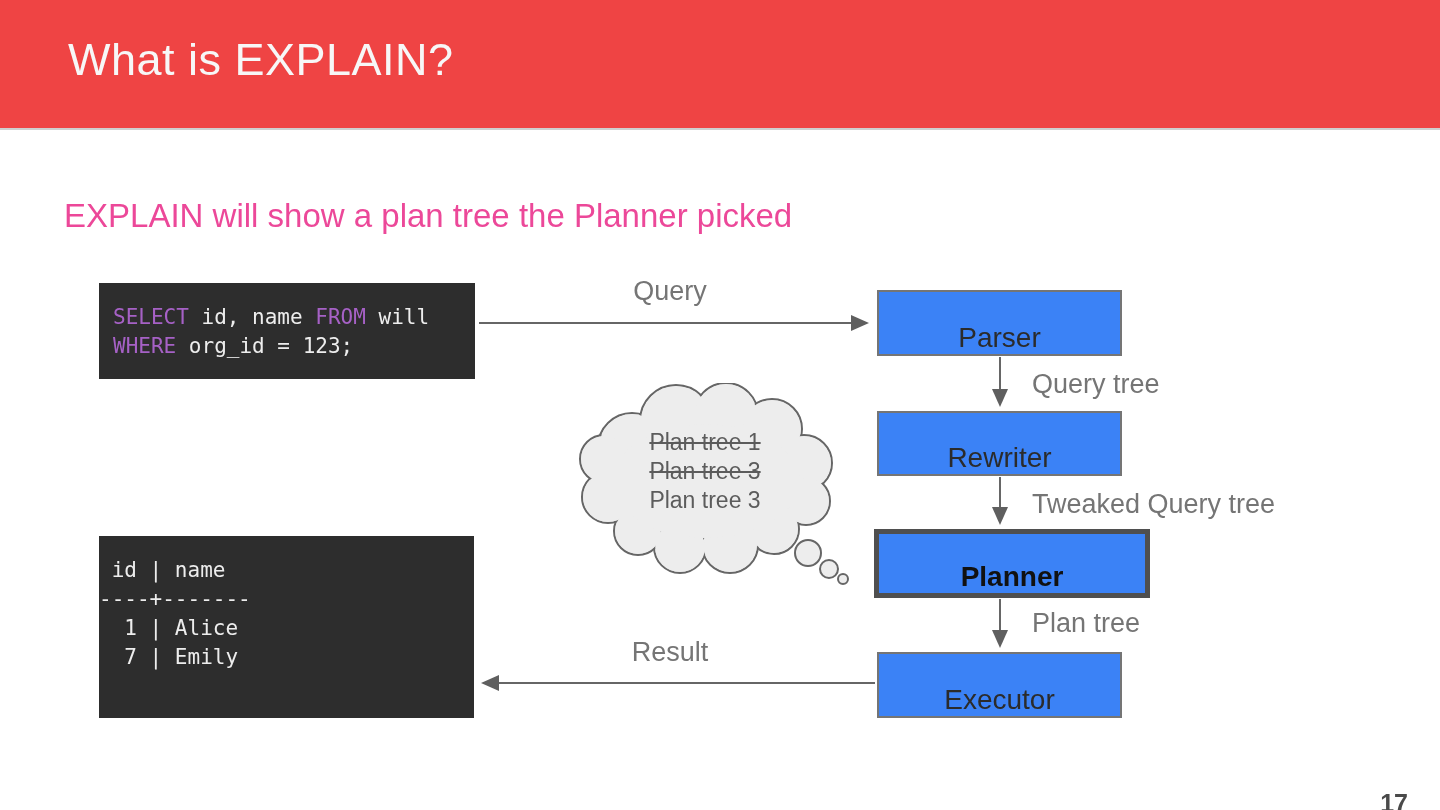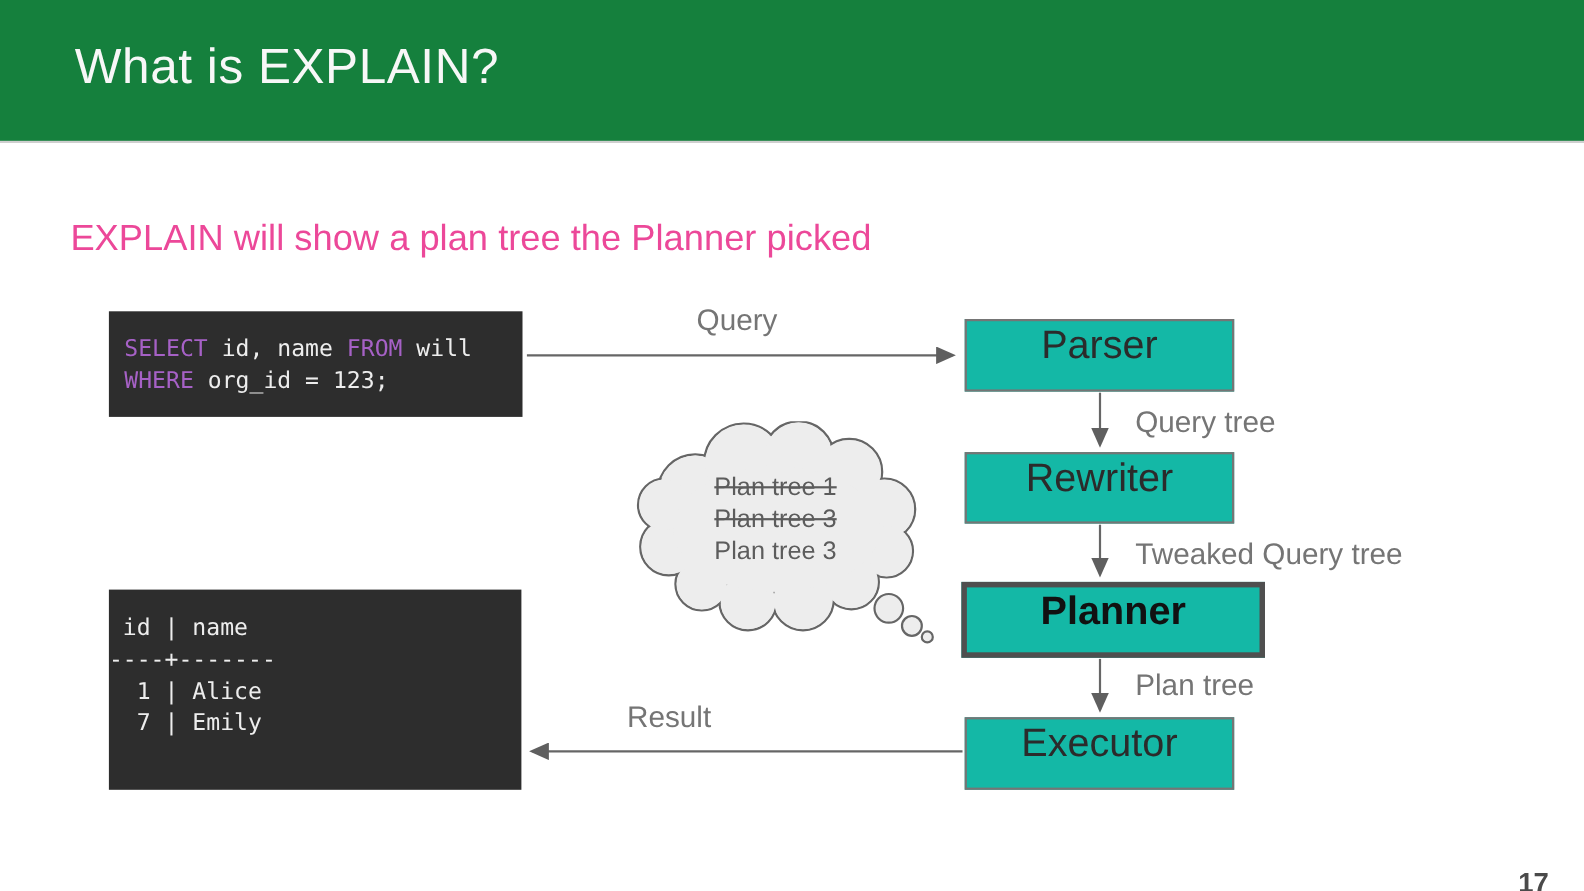--- a/index.html
+++ b/index.html
@@ -12,21 +12,21 @@
     height: 810px;
     background: #ffffff;
     overflow: hidden;
   }
 
   
   .header {
     position: absolute;
     left: 0; top: 0;
     width: 1440px; height: 130px;
-    background: #15803d;
+    background: #ef4444;
     border-bottom: 2px solid #cfcfcf;
   }
   .title {
     position: absolute;
     left: 68px; top: 34px;
     font-size: 45px;
     font-weight: 300;
     letter-spacing: 0.5px;
     color: #f7f7f7;
   }
@@ -51,46 +51,46 @@
     font-family: "DejaVu Sans Mono", monospace;
     font-size: 21px;
     line-height: 29px;
     color: #ededed;
   }
   .mono-line .kw { color: #a661c6; }
 
   
   .flow-box {
     position: absolute;
-    background: #14b8a6;
+    background: #3b82f6;
     border: 2px solid #757575;
     display: flex;
-    align-items: flex-start;
+    align-items: flex-end;
     justify-content: center;
-    font-size: 36px;
+    font-size: 28px;
     color: #2b2b2b;
   }
   #parser-box   { left: 877px; top: 290px; width: 245px; height: 66px; }
   #rewriter-box { left: 877px; top: 411px; width: 245px; height: 65px; }
   #planner-box  { left: 874px; top: 529px; width: 276px; height: 69px;
                   border: 5px solid #4f4f4f; font-weight: bold; color: #111111; }
   #executor-box { left: 877px; top: 652px; width: 245px; height: 66px; }
 
   
   .edge-label {
     position: absolute;
     font-size: 27px;
     color: #757575;
     white-space: nowrap;
   }
   #query-label      { left: 570px; top: 276px; width: 200px; text-align: center; }
   #query-tree-label { left: 1032px; top: 369px; }
   #tweaked-label    { left: 1032px; top: 489px; }
   #plan-tree-label  { left: 1032px; top: 608px; }
-  #result-label     { left: 570px; top: 637px; width: 200px; }
+  #result-label     { left: 570px; top: 637px; width: 200px; text-align: center; }
 
   
   #arrows-svg, #cloud-svg {
     position: absolute;
     pointer-events: none;
   }
   #arrows-svg { left: 0; top: 0; }
   #cloud-svg { left: 578px; top: 383px; }
 
   

